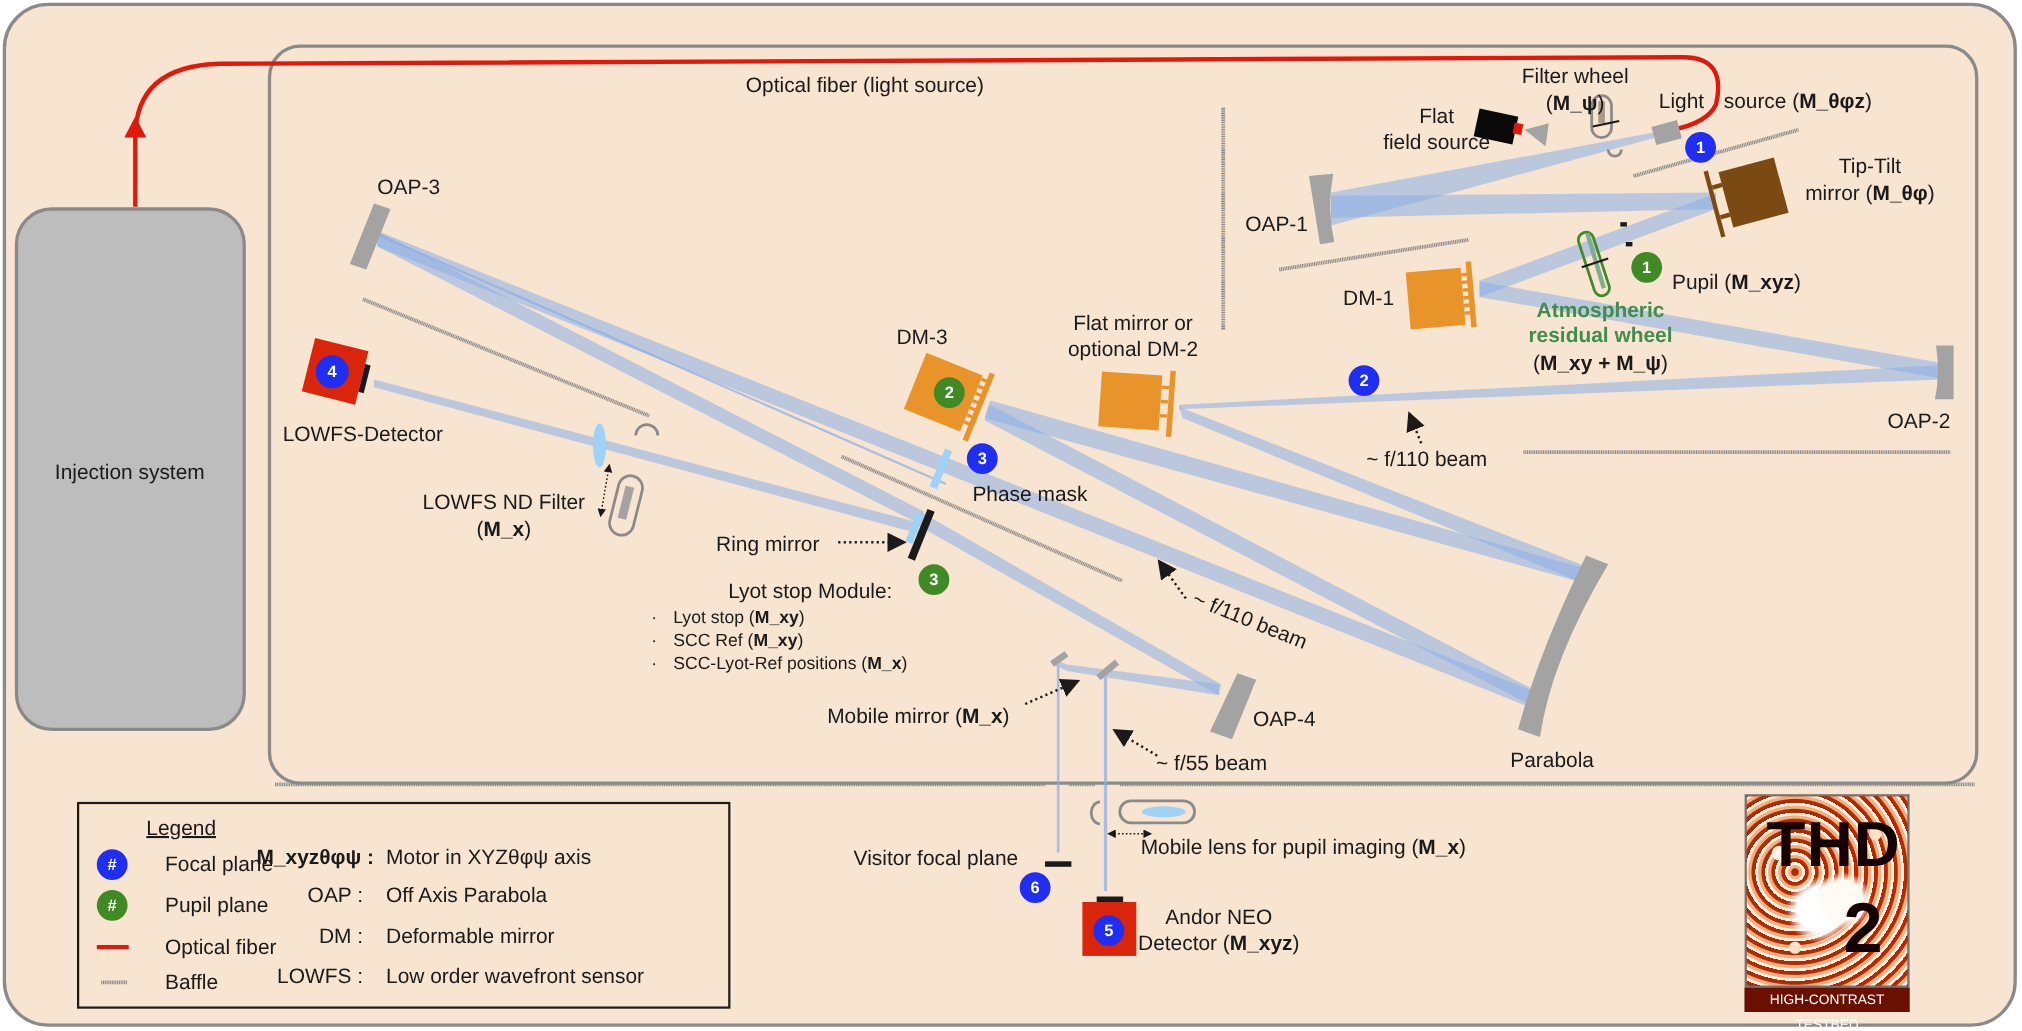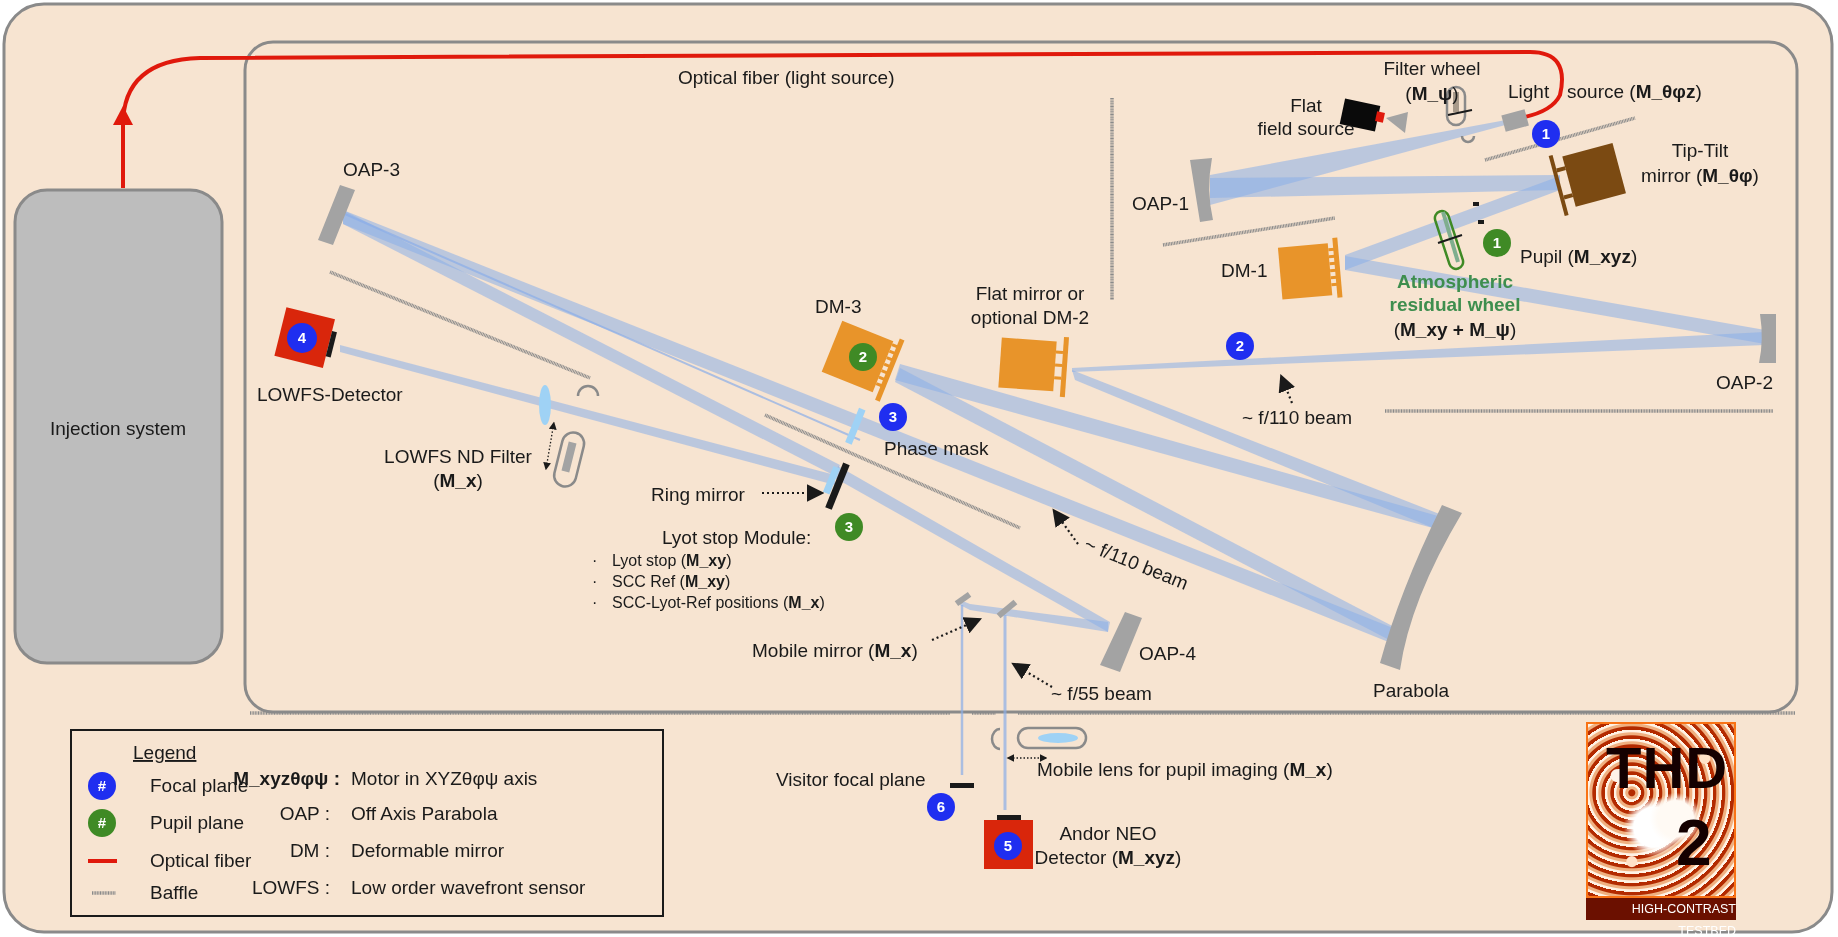--- a/index.html
+++ b/index.html
@@ -14,36 +14,36 @@
   .badge-txt { fill: #ffffff; font-weight: bold; font-size: 15px; }
   .baffle { stroke: #8a8a8a; stroke-width: 3.5; stroke-dasharray: 1 0.6; fill: none; }
   .frame { fill: none; stroke: #8a8a8a; stroke-width: 3; }
   .beam { fill: #8aaee8; opacity: 0.55; }
   .beam-thin { stroke: #8aaee8; opacity: 0.7; fill: none; }
   .mirror { fill: #a3a3a3; }
   .dm { fill: #e8942a; }
   .arrow { stroke: #1a1a1a; stroke-width: 2.2; stroke-dasharray: 2 3; fill: none; }
   .arrow-sm { stroke: #1a1a1a; stroke-width: 1.3; stroke-dasharray: 1.5 2; fill: none; }
   #logo { position: absolute; left: 1586px; top: 722px; width: 150px; height: 198px;
-          background: #f97316; }
+          background: #737373; }
   #logo-img { position: absolute; left: 2px; top: 2px; width: 146px; height: 172px;
               background:
                 radial-gradient(circle at 20% 30%, #fff3e8 0 6px, transparent 7px),
                 radial-gradient(circle at 60% 55%, #fffaf4 0 18px, transparent 26px),
                 radial-gradient(circle at 45% 60%, #fff 0 20px, transparent 30px),
                 radial-gradient(circle at 80% 20%, #ffe2c8 0 5px, transparent 6px),
                 radial-gradient(circle at 30% 80%, #ffe2c8 0 5px, transparent 6px),
                 repeating-radial-gradient(circle at 30% 40%, #b32a00 0 3px, #f0b080 4px 6px, #fff2e4 7px 9px),
                 #a02000; }
   #logo-text-big { position: absolute; left: 20px; top: 12px; font-size: 58px; font-weight: bold;
                    color: #140000; letter-spacing: 1px; font-family: "Liberation Sans", sans-serif; }
   #logo-text-2 { position: absolute; left: 90px; top: 84px; font-size: 64px; font-weight: bold;
                  color: #140000; font-family: "Liberation Sans", sans-serif; }
   #logo-caption { position: absolute; left: 0; bottom: 0; width: 150px; height: 22px; background: #6b1000;
-                  color: #ffffff; font-size: 12.5px; text-align: right; line-height: 22px;
+                  color: #ffffff; font-size: 12.5px; text-align: center; line-height: 22px;
                   font-family: "Liberation Sans", sans-serif; }
 </style>
 </head>
 <body>
 
 <div id="stage">
 <svg width="1838" height="937" viewBox="0 0 1838 937" xmlns="http://www.w3.org/2000/svg">
   <defs>
     <marker id="ah" markerWidth="8" markerHeight="8" refX="6" refY="4" orient="auto">
       <path d="M0,0 L8,4 L0,8 z" fill="#1a1a1a"></path>

